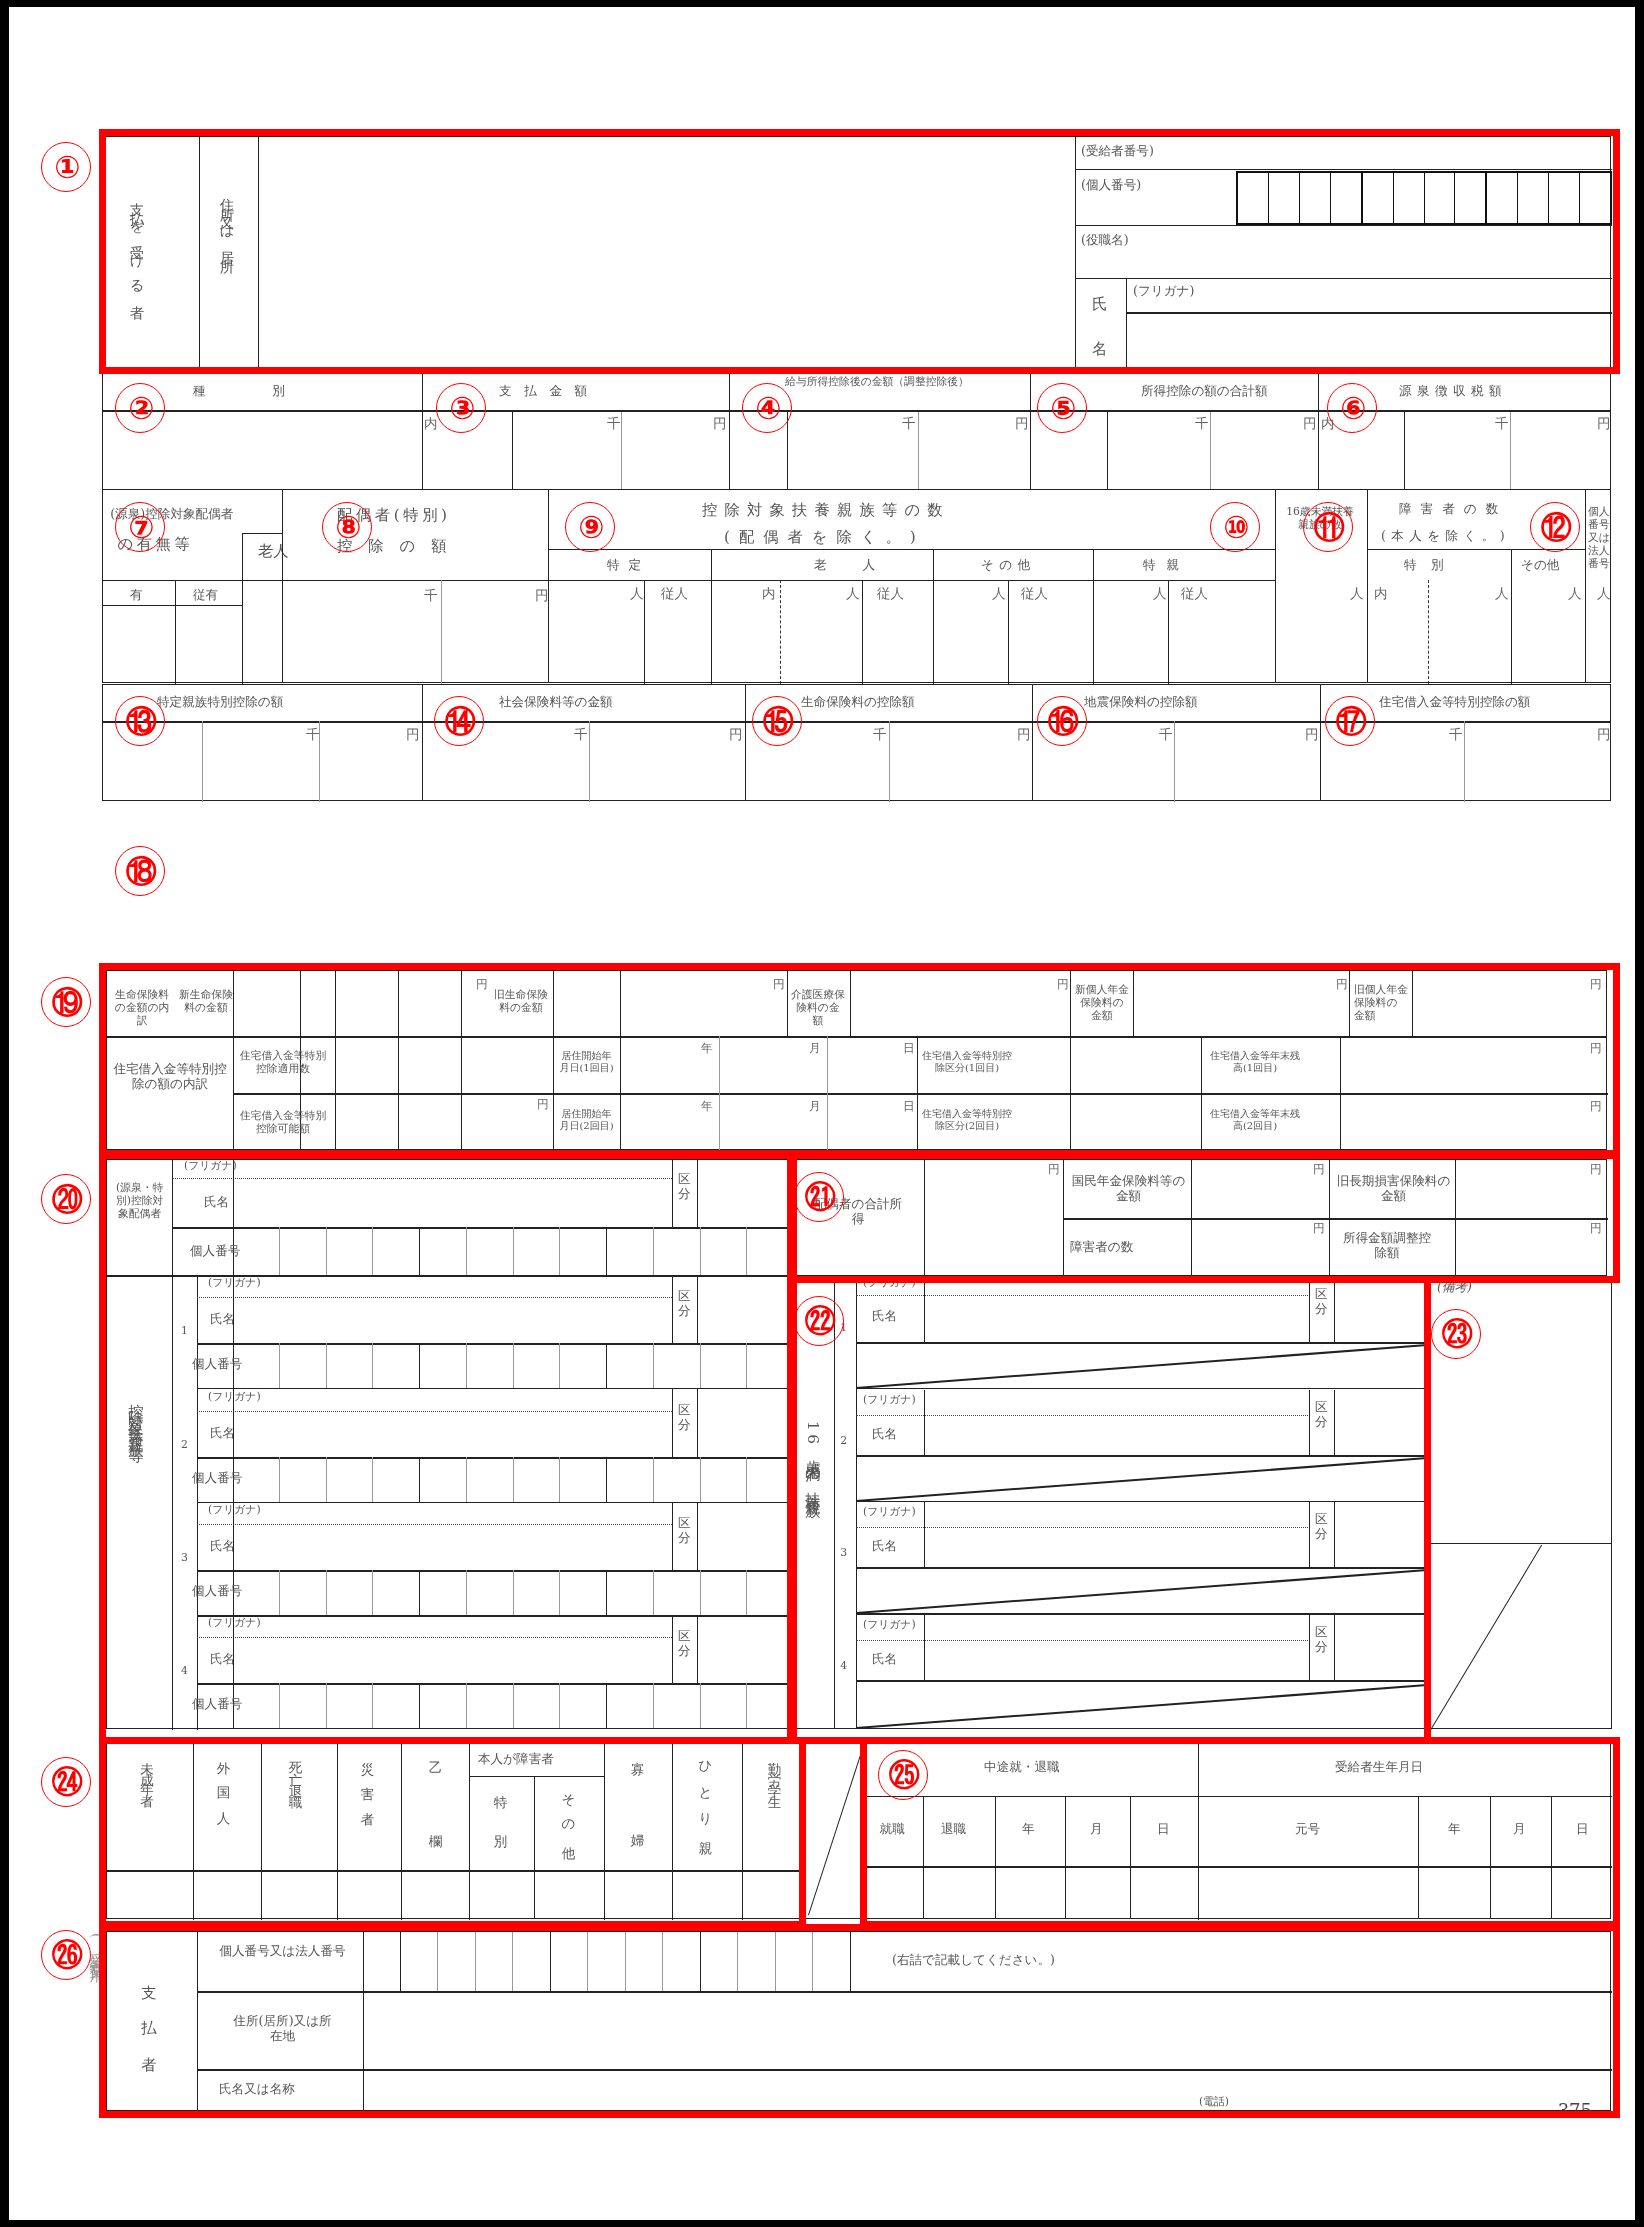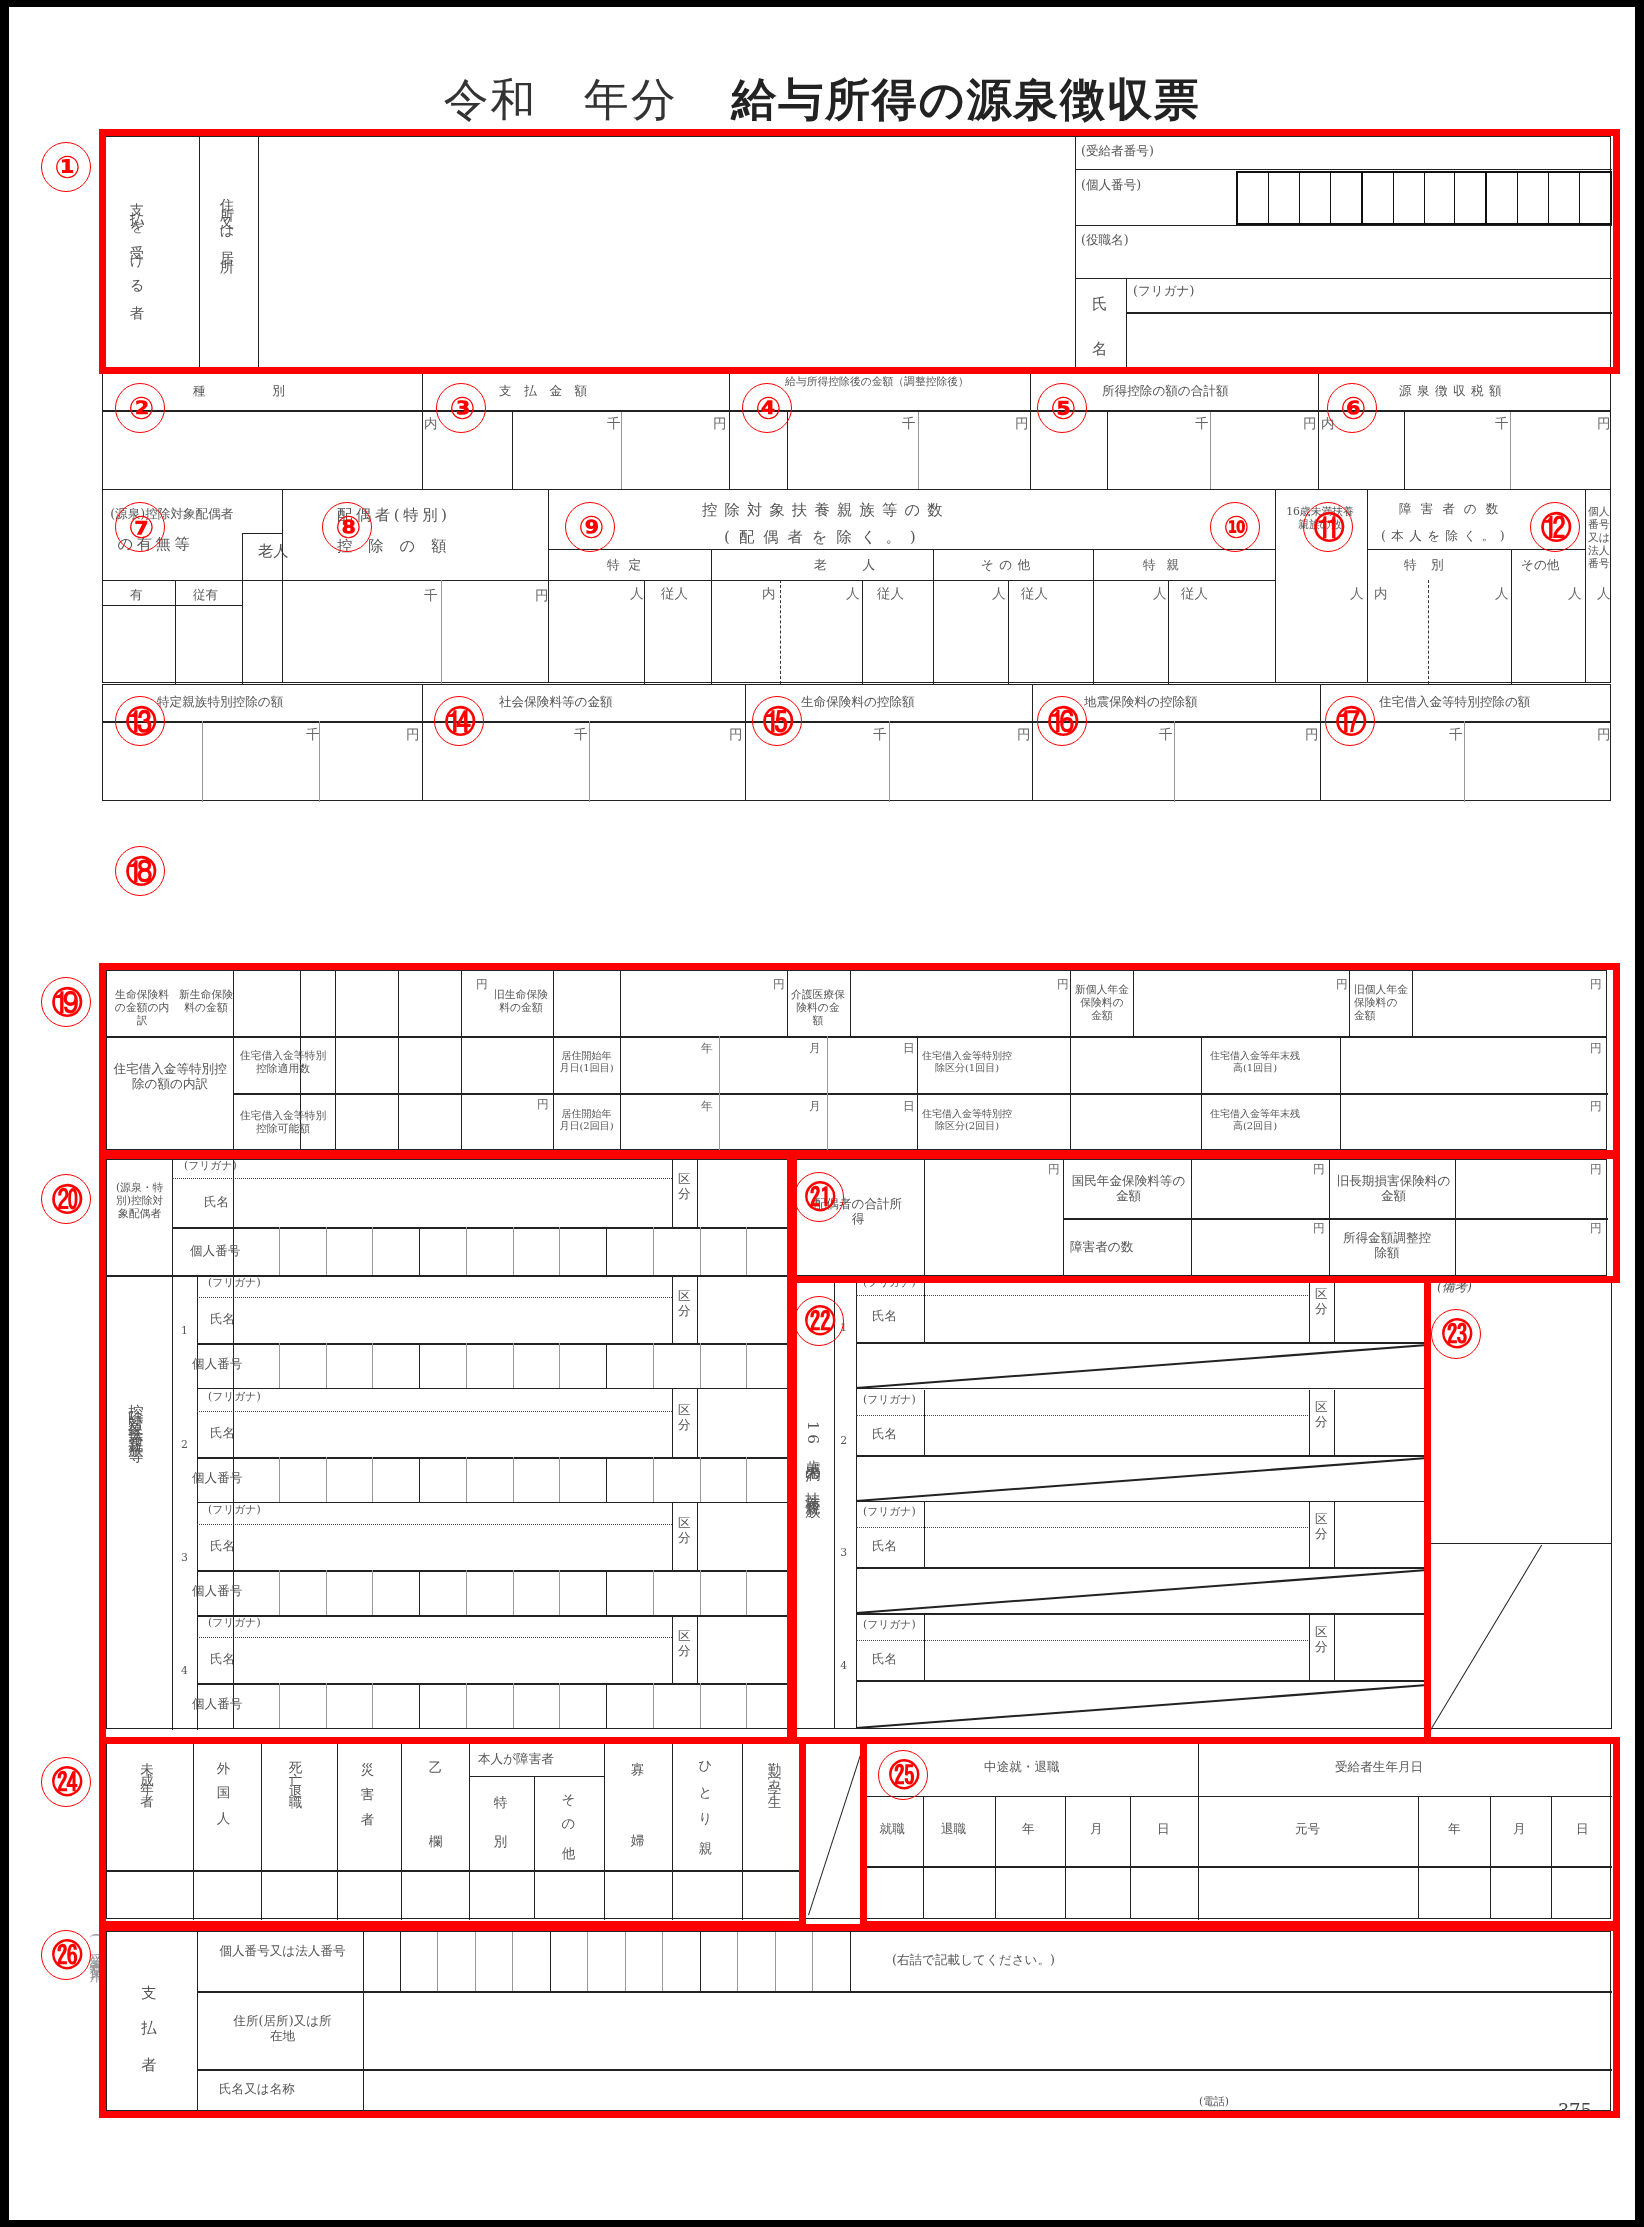--- a/index.html
+++ b/index.html
@@ -36,23 +36,20 @@
   .dotline { position: absolute; height: 0; border-top: 1.8px dotted #444; }
   .field { position: absolute; box-sizing: border-box; background: transparent; border: none; }
   .diag { position: absolute; transform-origin: 0 0; border-top: 2.7px solid #222; height: 0; }
   .pagenum { position: absolute; right: 54px; bottom: 106px; font-size: 18px; color: #444; }
 </style>
 </head>
 <body>
 
 <div class="page">
 
-  <div class="title">
-    <span class="pre">令和　年分</span><span class="main">給与所得の源泉徴収票</span>
-  </div>
 
   <div class="cell" style="left:90px;top:129px;width:1512px;height:232px;">
     <div class="vline" style="left:99px;top:0;height:100%;"></div>
     <div class="vline" style="left:158px;top:0;height:100%;"></div>
     <div class="vtext" style="left:27px;top:54px;height:135px;font-size:14.4px;">支払を受ける者</div>
     <div class="vtext" style="left:117px;top:50px;font-size:14.4px;">住所又は居所</div>
     <div class="field" style="left:160px;top:0;width:813px;height:100%;"></div>
     <div class="vline" style="left:975px;top:0;height:100%;"></div>
 
     <div class="lbl lbl-sm" style="left:981px;top:5.4px;">(受給者番号)</div>
@@ -104,21 +101,21 @@
     <div class="unit" style="left:610px;top:43px;">円</div>
     <div class="field" style="left:320px;top:59px;width:304px;height:58px;"></div>
 
     <div class="lbl lbl-xs" style="left:666px;top:3.6px;white-space:normal;width:216px;text-align:center;">給与所得控除後の金額（調整控除後）</div>
     <div class="vline" style="left:684px;top:40px;height:79px;"></div>
     <div class="vline thin" style="left:815px;top:40px;height:79px;"></div>
     <div class="unit" style="left:799px;top:43px;">千</div>
     <div class="unit" style="left:912px;top:43px;">円</div>
     <div class="field" style="left:627px;top:59px;width:299px;height:58px;"></div>
 
-    <div class="lbl lbl-sm" style="left:999px;top:10.8px;">所得控除の額の合計額</div>
+    <div class="lbl lbl-sm" style="left:1038px;top:10.8px;">所得控除の額の合計額</div>
     <div class="vline" style="left:1004px;top:40px;height:79px;"></div>
     <div class="vline thin" style="left:1107px;top:40px;height:79px;"></div>
     <div class="unit" style="left:1092px;top:43px;">千</div>
     <div class="unit" style="left:1200px;top:43px;">円</div>
     <div class="field" style="left:929px;top:59px;width:285px;height:58px;"></div>
 
     <div class="lbl lbl-sm" style="left:1296px;top:10.8px;letter-spacing:5.4px;">源泉徴収税額</div>
     <div class="vline" style="left:1301px;top:40px;height:79px;"></div>
     <div class="vline thin" style="left:1407px;top:40px;height:79px;"></div>
     <div class="unit" style="left:1218px;top:43px;">内</div>

